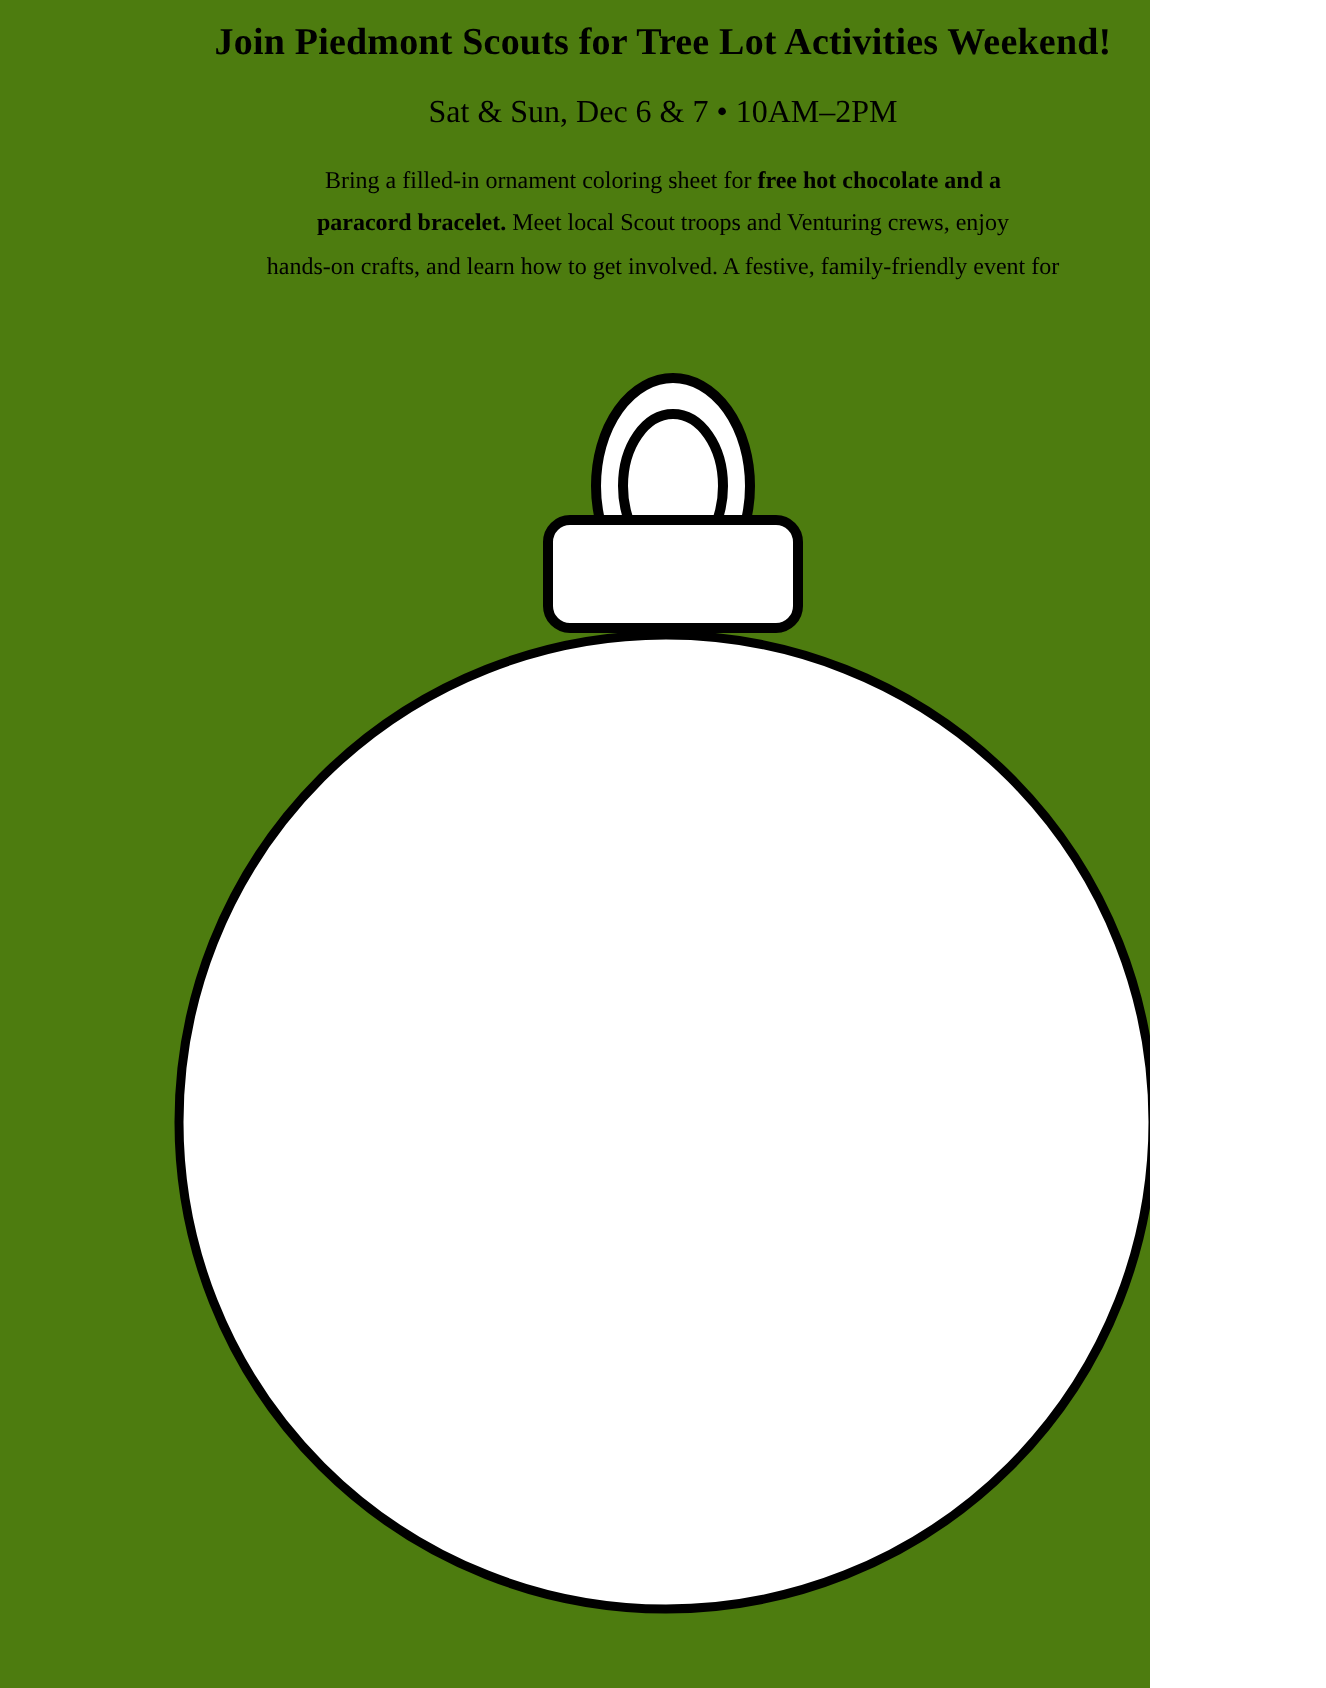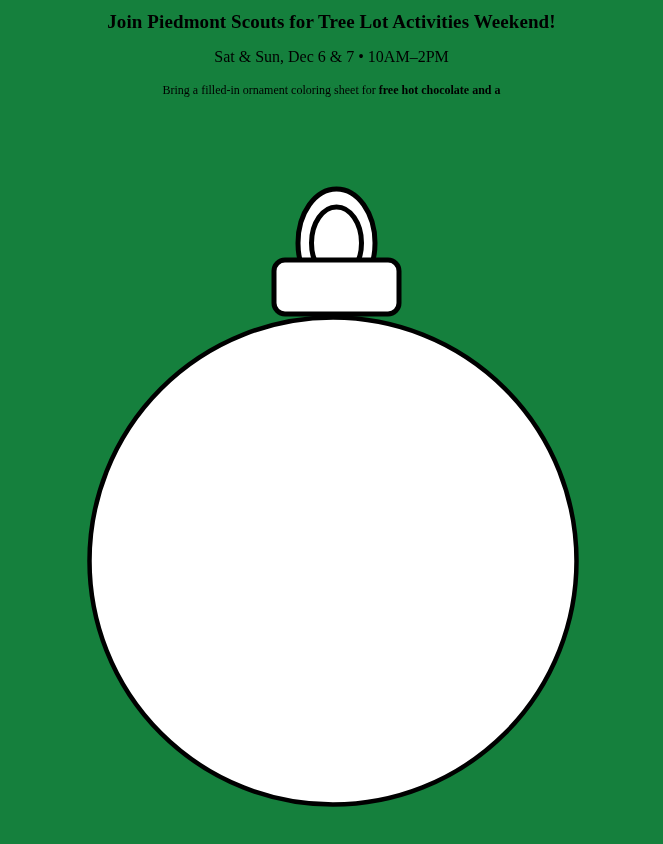--- a/index.html
+++ b/index.html
@@ -2,23 +2,23 @@
 <html><head>
 <meta charset="utf-8">
 <style>
   html, body {
     margin: 0;
     padding: 0;
     background: #ffffff;
   }
   .page {
     position: relative;
-    width: 663px;
+    width: 575px;
     height: 844px;
-    background: #15803d;
+    background: #4d7c0f;
     overflow: hidden;
     font-family: "Liberation Serif", "DejaVu Serif", serif;
     color: #000000;
   }
   .flyer-header {
     position: absolute;
     top: 10px;
     left: 0;
     width: 663px;
     text-align: center;
@@ -55,20 +55,22 @@
 </head>
 <body>
 
 <div class="page">
 
   <div class="flyer-header">
     <h1 class="flyer-title">Join Piedmont Scouts for Tree Lot Activities Weekend!</h1>
     <p class="flyer-line">Sat &amp; Sun, Dec 6 &amp; 7 • 10AM–2PM</p>
     <div class="flyer-body">
       <div><span>Bring a filled-in ornament coloring sheet for </span><span class="bold">free hot chocolate and a</span></div>
+      <div><span class="bold">paracord bracelet.</span><span> Meet local Scout troops and Venturing crews, enjoy</span></div>
+      <div><span>hands-on crafts, and learn how to get involved. A festive, family-friendly event for</span></div>
     </div>
   </div>
 
   <svg class="ornament-svg" viewBox="0 0 663 844" xmlns="http://www.w3.org/2000/svg">
     <g fill="#ffffff" stroke="#000000" stroke-width="5">
       <ellipse cx="336.5" cy="243" rx="38.5" ry="54"></ellipse>
       <ellipse cx="336.5" cy="243" rx="25" ry="36"></ellipse>
       <circle cx="333" cy="561" r="243.5" stroke-width="4.5"></circle>
       <rect x="274" y="260" width="125" height="54" rx="11" ry="11"></rect>
     </g>

